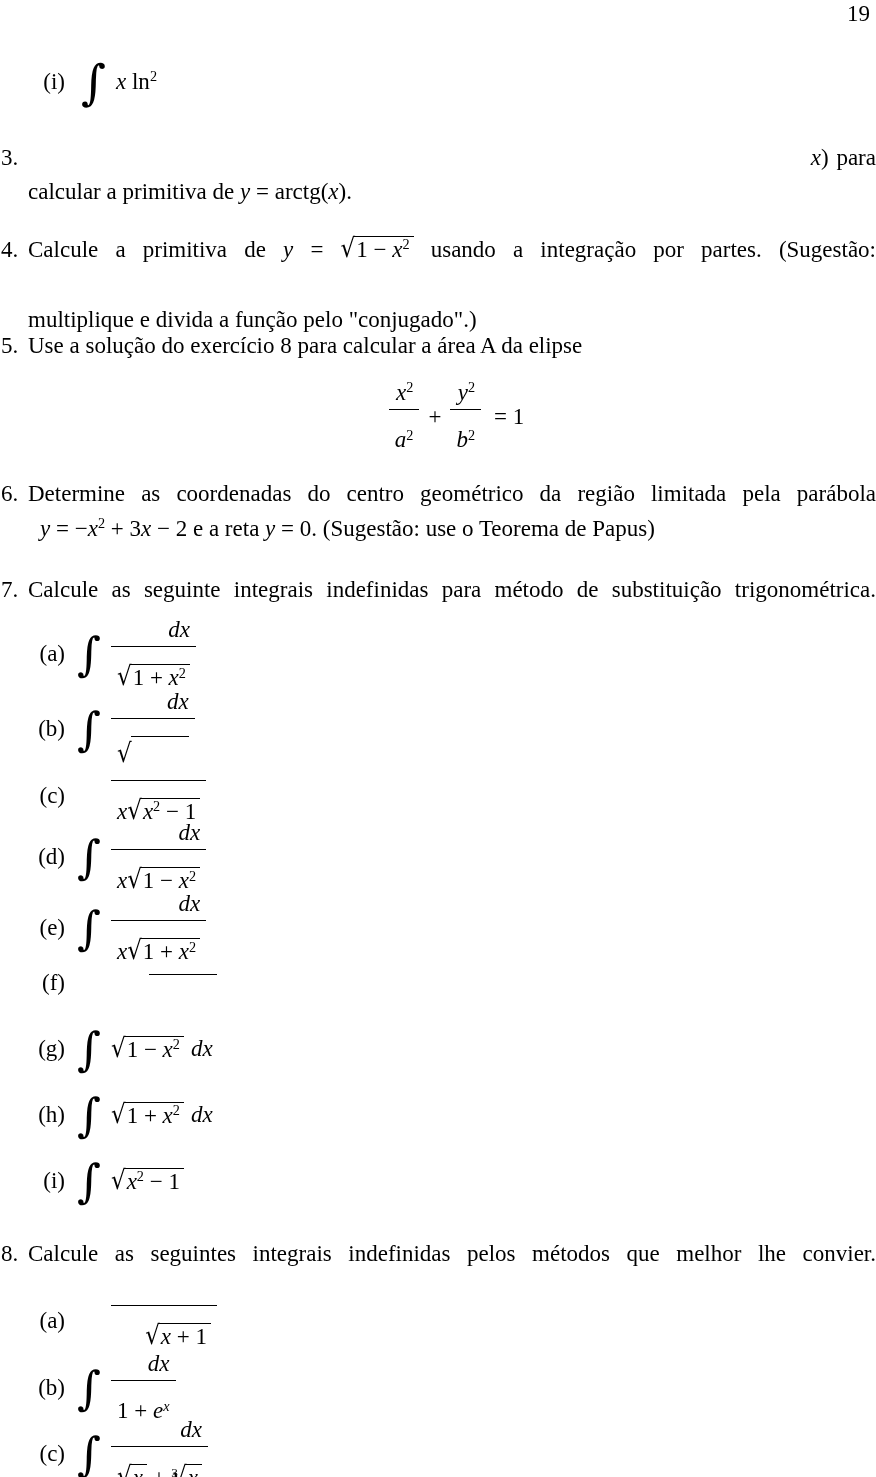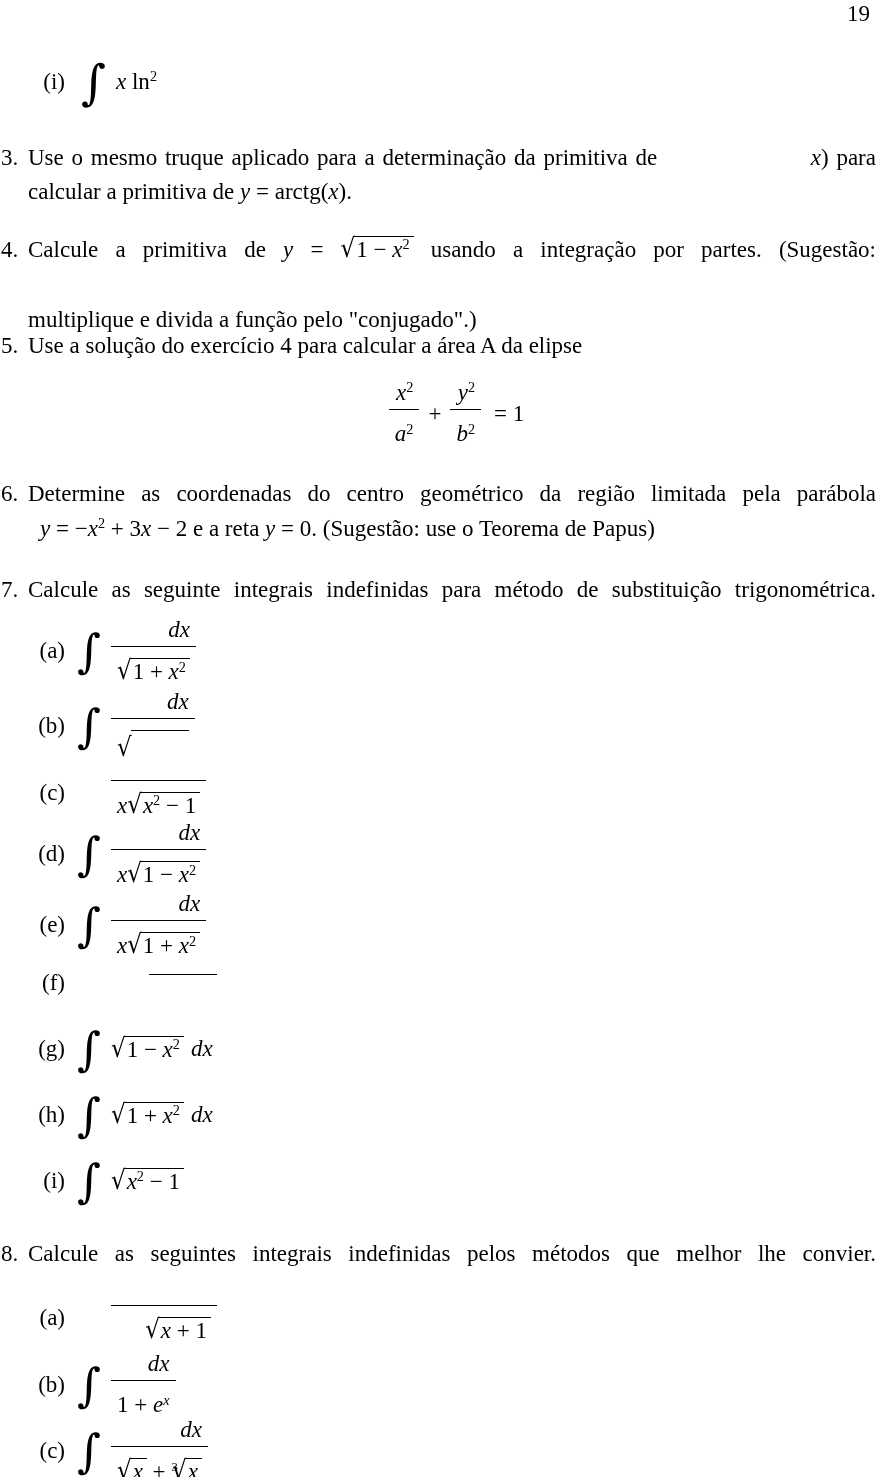--- a/index.html
+++ b/index.html
@@ -25,21 +25,21 @@
   .int{
     font-family:"DejaVu Serif",serif;font-size:46px;line-height:1;
     flex:none;margin:0 10px 0 12px;font-weight:400;
   }
   .int.big{font-size:48px;margin-left:16px;}
 
   
   .frac{display:inline-block;vertical-align:middle;text-align:right;line-height:1.15;}
   .ftop{display:block;padding:0 6px 3px;}
   .ftop.blank{height:14px;padding:0;}
-  .fbot{display:block;border-top:1.6px solid #000;padding:11px 6px 0;white-space:nowrap;}
+  .fbot{display:block;border-top:1.6px solid #000;padding:17px 6px 0;white-space:nowrap;}
 
   
   .sqrt{display:inline-block;white-space:nowrap;line-height:1;}
   .surd{
     display:inline-block;font-family:"DejaVu Serif",serif;
     transform:scale(1,1.14);transform-origin:50% 78%;
     margin-right:-1px;
   }
   .rad{display:inline-block;border-top:1.6px solid #000;padding:1px 4px 0 2px;line-height:1.08;}
   .rad.empty{width:58px;height:1.05em;padding:0;}
@@ -61,39 +61,38 @@
 <div class="pageno">19</div>
 
 <div class="mrow" style="top:58px;">
   <span class="mlabel">(i)</span>
   <span class="int big">∫</span>
   <span class="nowrap"><i>x</i>&nbsp;<span>ln</span><span class="sup">2</span></span>
 </div>
 
 <div class="qnum" style="top:141px;">3.</div>
 <div class="tline flexline" style="top:141px;word-spacing:2px;">
-  <span>Use o mesmo truque aplicado para a determinação da primitiva de</span>
   <span class="gap"></span>
   <span class="nowrap"><i>x</i><span>) para</span></span>
 </div>
 <div class="tline" style="top:175px;">
   <span>calcular a primitiva de </span><i>y</i><span> = arctg(</span><i>x</i><span>).</span>
 </div>
 
 <div class="qnum" style="top:233px;">4.</div>
 <div class="tline just" style="top:233px;">
   <span>Calcule a primitiva de </span><i>y</i><span> = </span><span class="sqrt"><span class="surd">√</span><span class="rad"><span>1 − </span><i>x</i><span class="sup">2</span></span></span><span> usando a integração por partes.  (Sugestão:</span>
 </div>
 <div class="tline" style="top:271px;margin-top:32px;">
   <span>multiplique e divida a função pelo "conjugado".)</span>
 </div>
 
 <div class="qnum" style="top:329px;">5.</div>
 <div class="tline" style="top:329px;">
-  <span>Use a solução do exercício 4 para calcular a área A da elipse</span>
+  <span>Use a solução do exercício 8 para calcular a área A da elipse</span>
 </div>
 <div class="eqrow">
   <span class="frac">
     <span class="ftop"><i>x</i><span class="sup">2</span></span>
     <span class="fbot"><i>a</i><span class="sup">2</span></span>
   </span>
   <span class="plus">+</span>
   <span class="frac">
     <span class="ftop"><i>y</i><span class="sup">2</span></span>
     <span class="fbot"><i>b</i><span class="sup">2</span></span>

